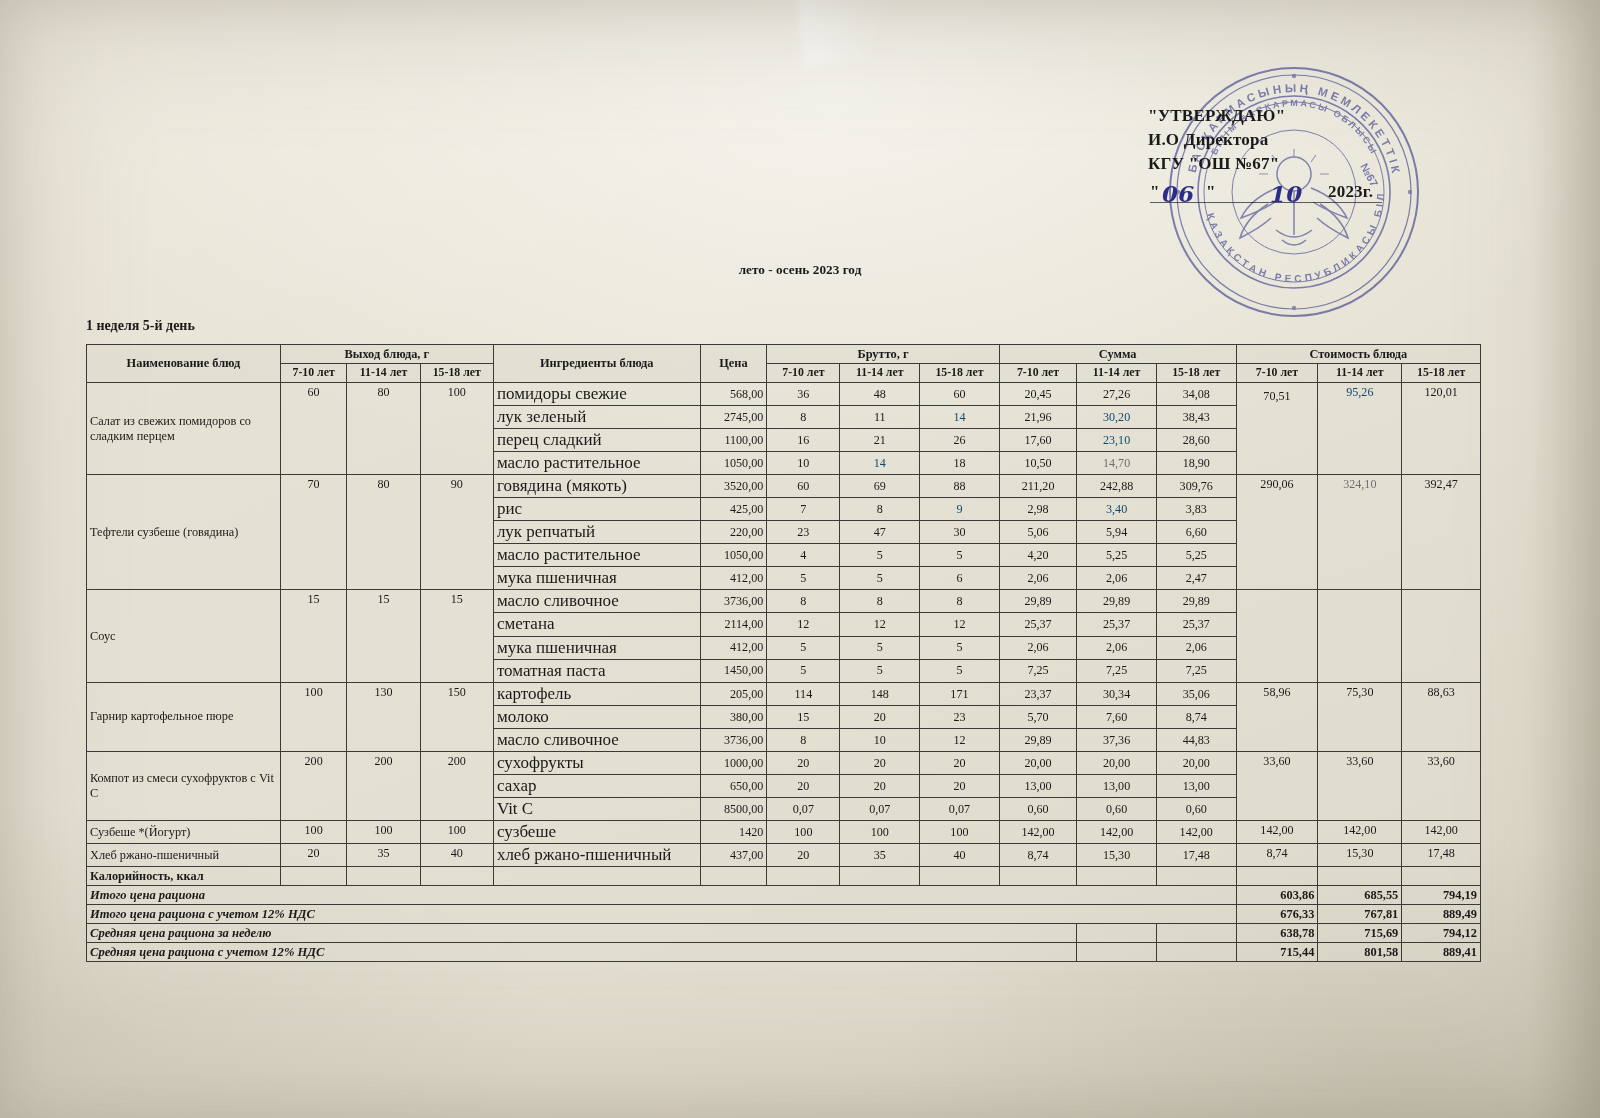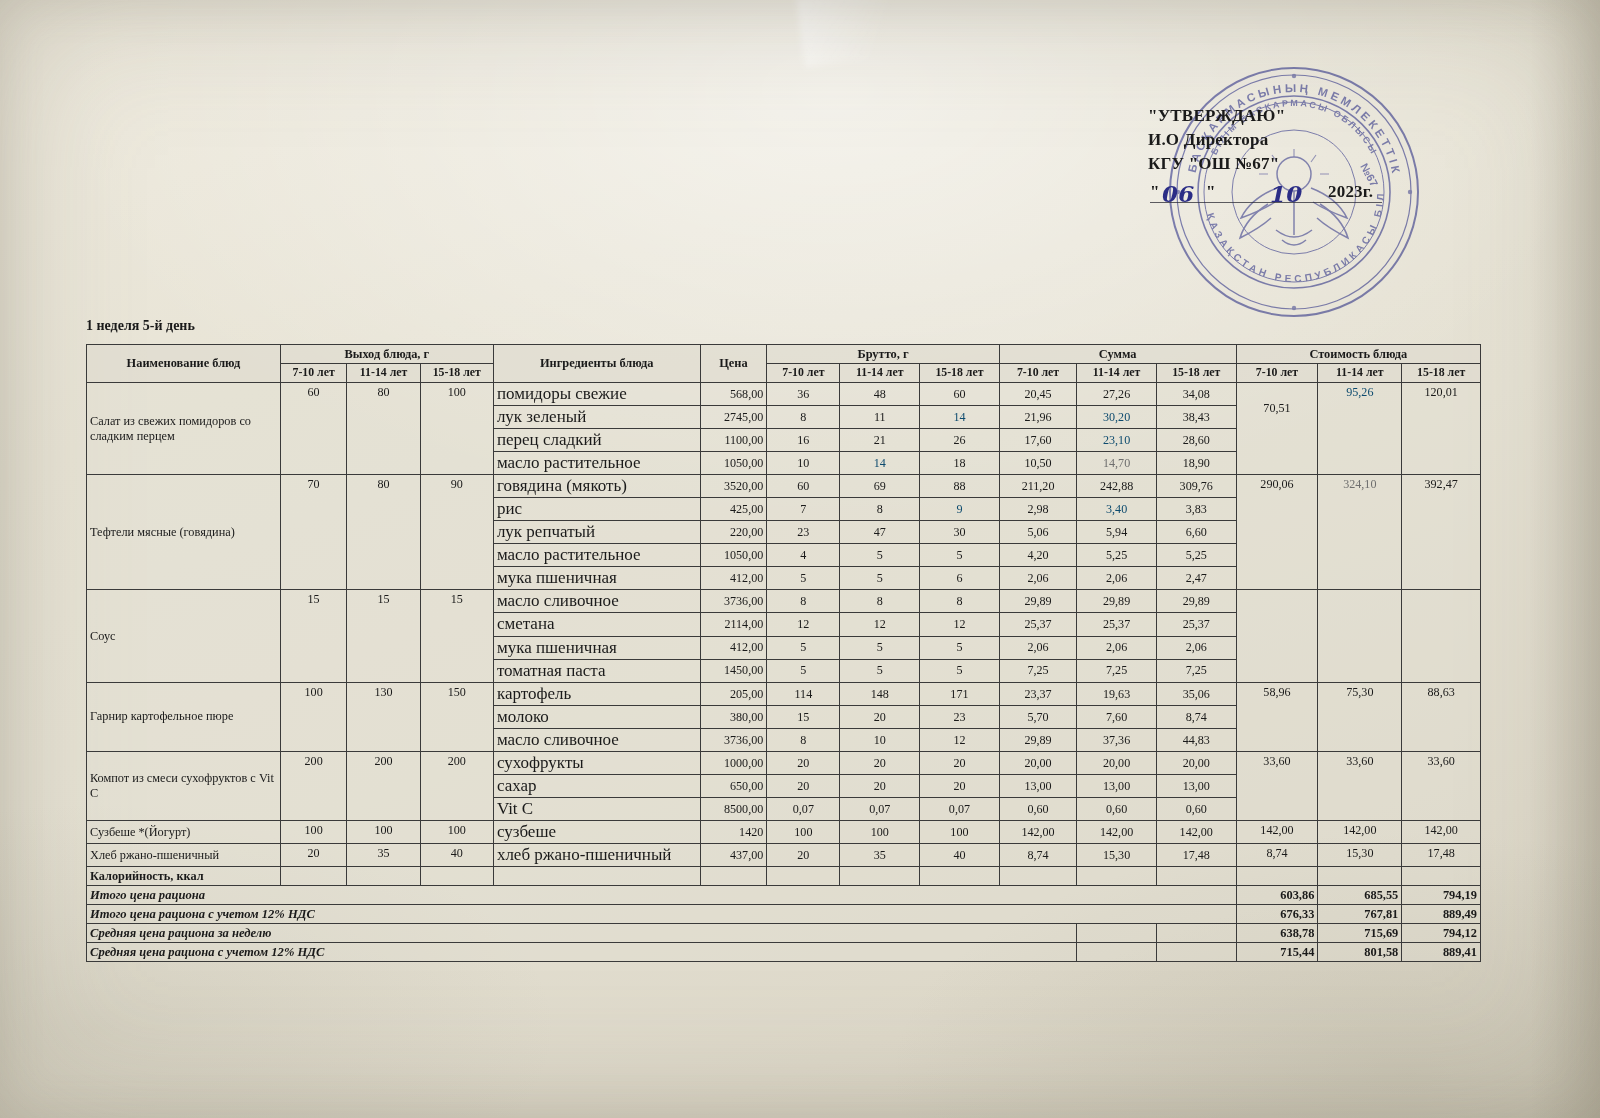--- a/index.html
+++ b/index.html
@@ -257,20 +257,21 @@
     <span class="q1">"</span>
     <span class="dd ink" style="font-size:23px;">06</span>
     <span class="q2">"</span>
     <span class="mm ink" style="font-size:23px;">10</span>
     <span class="yy">2023г.</span>
     <div class="uline" style="left:2px; top:26px; width:232px;"></div>
   </div>
 </div>
 
 <div id="doc-title">
+  <span class="l2">лето - осень 2023 год</span>
 </div>
 
 <div id="week-label">1 неделя 5-й день</div>
 
 <table id="sheet-table">
   <colgroup>
     <col style="width:180px">
       <col style="width:62px">
       <col style="width:68px">
       <col style="width:68px">
@@ -318,21 +319,21 @@
         <td class="c num" rowspan="4" style="vertical-align: top; padding-top: 2px;">80</td>
         <td class="c num" rowspan="4" style="vertical-align: top; padding-top: 2px;">100</td>
         <td class="l ing">помидоры свежие</td>
         <td class="r num">568,00</td>
         <td class="c num">36</td>
         <td class="c num">48</td>
         <td class="c num">60</td>
         <td class="c num">20,45</td>
         <td class="c num">27,26</td>
         <td class="c num">34,08</td>
-        <td class="c num" rowspan="4" style="vertical-align: top; padding-top: 18px;">70,51</td>
+        <td class="c num" rowspan="4" style="vertical-align: top; padding-top: 6px;">70,51</td>
         <td class="c num faint" rowspan="4" style="vertical-align: top; padding-top: 2px;">95,26</td>
         <td class="c num" rowspan="4" style="vertical-align: top; padding-top: 2px;">120,01</td>
       </tr>
       <tr>
         <td class="l ing">лук зеленый</td>
         <td class="r num">2745,00</td>
         <td class="c num">8</td>
         <td class="c num">11</td>
         <td class="c num faint">14</td>
         <td class="c num">21,96</td>
@@ -353,21 +354,21 @@
         <td class="l ing">масло растительное</td>
         <td class="r num">1050,00</td>
         <td class="c num">10</td>
         <td class="c num faint">14</td>
         <td class="c num">18</td>
         <td class="c num">10,50</td>
         <td class="c num faint2">14,70</td>
         <td class="c num">18,90</td>
       </tr>
       <tr>
-        <td class="dish" rowspan="5">Тефтели мясные (говядина)</td>
+        <td class="dish" rowspan="5">Тефтели сузбеше (говядина)</td>
         <td class="c num" rowspan="5" style="vertical-align: top; padding-top: 2px;">70</td>
         <td class="c num" rowspan="5" style="vertical-align: top; padding-top: 2px;">80</td>
         <td class="c num" rowspan="5" style="vertical-align: top; padding-top: 2px;">90</td>
         <td class="l ing">говядина (мякоть)</td>
         <td class="r num">3520,00</td>
         <td class="c num">60</td>
         <td class="c num">69</td>
         <td class="c num">88</td>
         <td class="c num">211,20</td>
         <td class="c num">242,88</td>
@@ -467,21 +468,21 @@
         <td class="dish" rowspan="3">Гарнир  картофельное пюре</td>
         <td class="c num" rowspan="3" style="vertical-align: top; padding-top: 2px;">100</td>
         <td class="c num" rowspan="3" style="vertical-align: top; padding-top: 2px;">130</td>
         <td class="c num" rowspan="3" style="vertical-align: top; padding-top: 2px;">150</td>
         <td class="l ing">картофель</td>
         <td class="r num">205,00</td>
         <td class="c num">114</td>
         <td class="c num">148</td>
         <td class="c num">171</td>
         <td class="c num">23,37</td>
-        <td class="c num">19,63</td>
+        <td class="c num">30,34</td>
         <td class="c num">35,06</td>
         <td class="c num" rowspan="3" style="vertical-align: top; padding-top: 2px;">58,96</td>
         <td class="c num" rowspan="3" style="vertical-align: top; padding-top: 2px;">75,30</td>
         <td class="c num" rowspan="3" style="vertical-align: top; padding-top: 2px;">88,63</td>
       </tr>
       <tr>
         <td class="l ing">молоко</td>
         <td class="r num">380,00</td>
         <td class="c num">15</td>
         <td class="c num">20</td>

